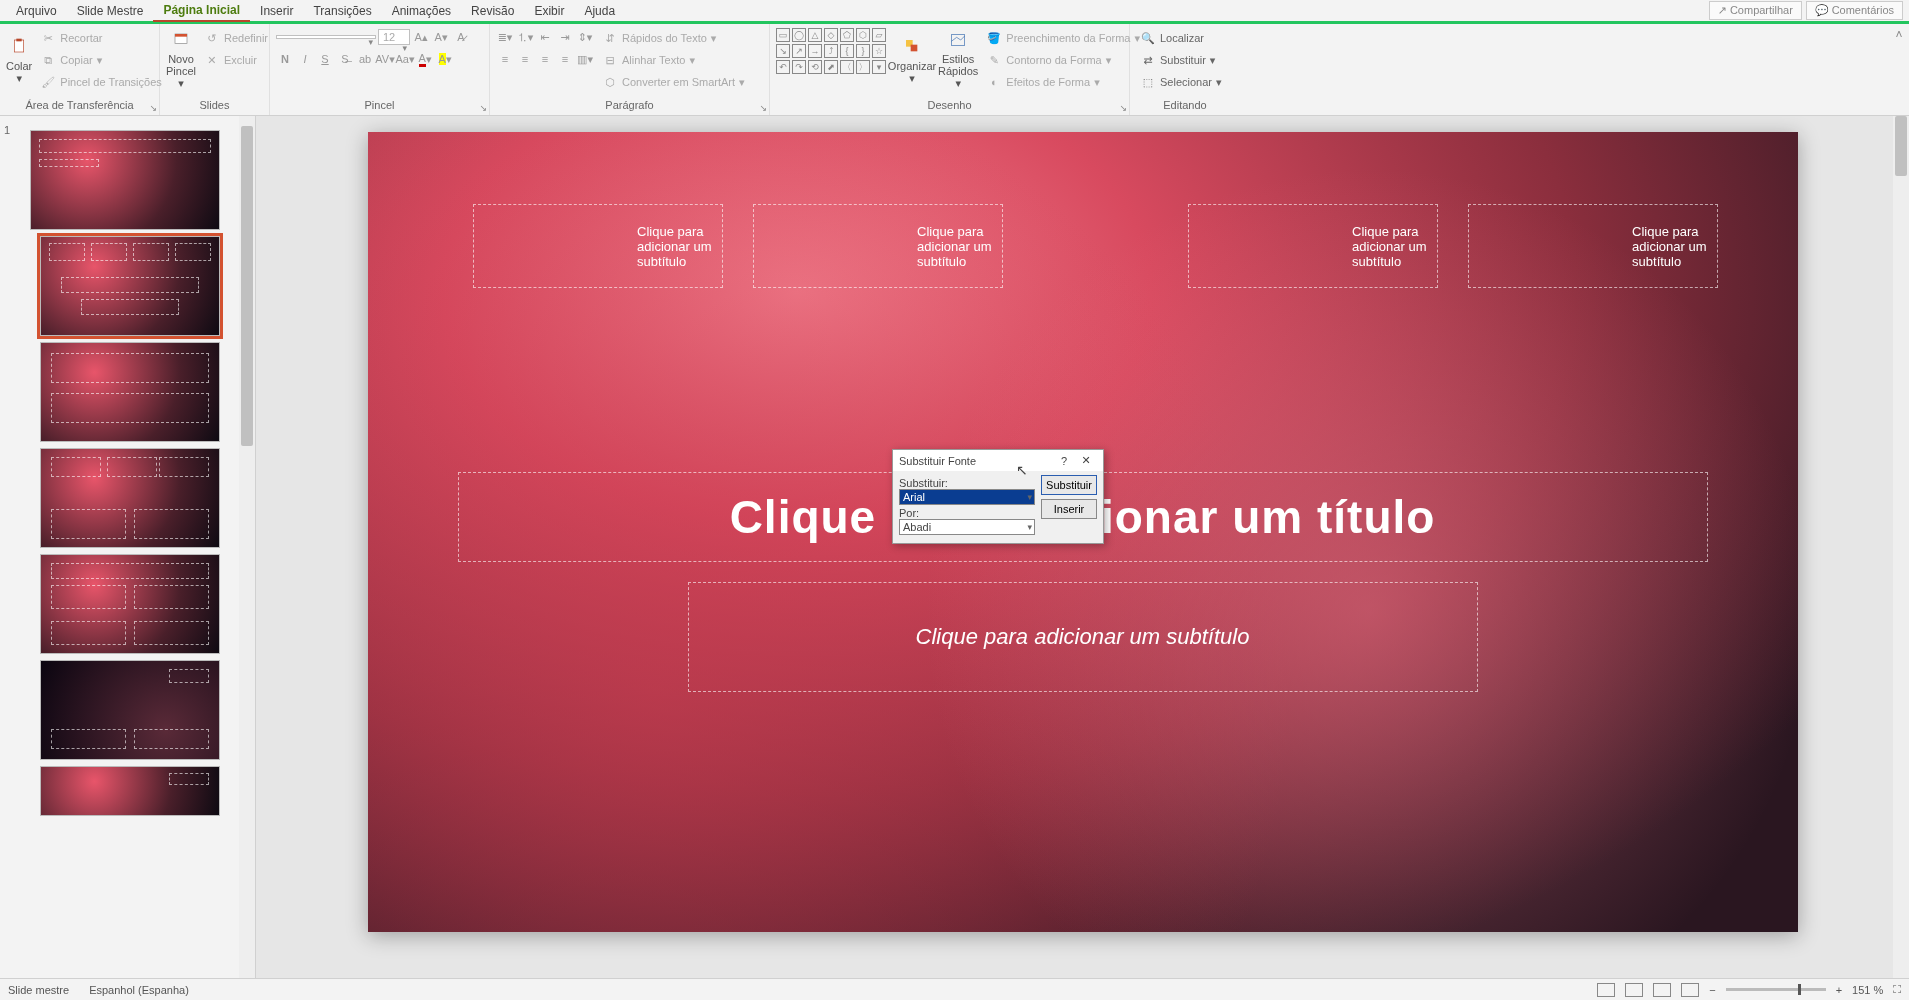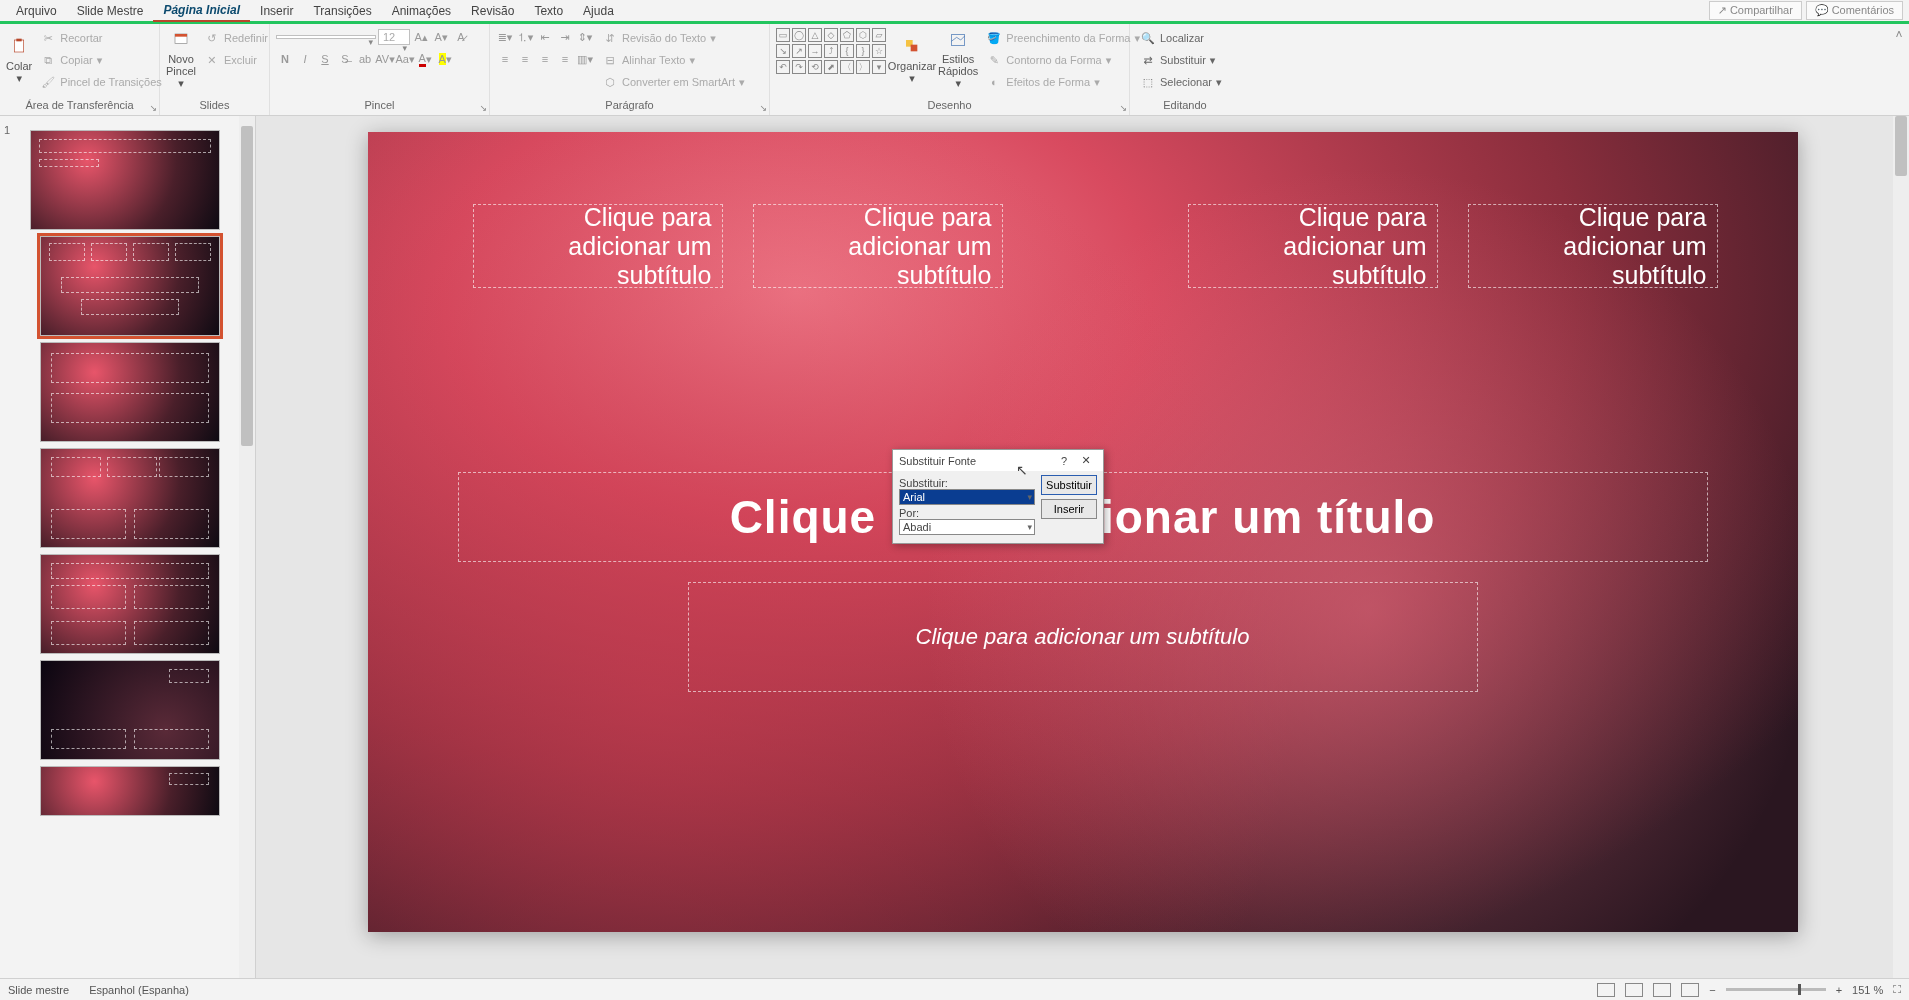--- a/index.html
+++ b/index.html
@@ -1,21 +1,21 @@
 <!DOCTYPE html>
 <html><head>
 <meta charset="utf-8">
 <style>
 * { box-sizing: border-box; margin: 0; padding: 0; font-family: "Segoe UI", sans-serif; }
 body { background: #f3f3f3; width: 1909px; height: 1000px; overflow: hidden; font-size: 12px; color: #444; }
 
 
 .menubar { height: 24px; background: #f3f3f3; display: flex; align-items: center; padding: 0 6px; border-bottom: 3px solid #22c55e; }
 .menubar .tab { padding: 3px 10px; cursor: pointer; font-size: 12px; }
-.menubar .tab.active { color: #0c4a6e; border-bottom: 2px solid #b7472a; font-weight: 600; font-style: italic; }
+.menubar .tab.active { color: #4d7c0f; border-bottom: 2px solid #b7472a; font-weight: 600; }
 .menubar .spacer { flex: 1; }
 .menubar .right-btn { border: 1px solid #ccc; padding: 2px 8px; margin-left: 4px; font-size: 11px; color: #888; background: #fafafa; }
 
 
 .ribbon { height: 92px; background: #f3f3f3; display: flex; border-bottom: 1px solid #d0d0d0; }
 .group { border-right: 1px solid #e0e0e0; padding: 4px 6px 2px 6px; display: flex; flex-direction: column; justify-content: space-between; position: relative; }
 .group-title { text-align: center; font-size: 11px; color: #666; padding: 2px 0; }
 .group-body { flex: 1; display: flex; align-items: flex-start; gap: 4px; }
 .btn-col { display: flex; flex-direction: column; gap: 2px; }
 .r-btn { display: flex; align-items: center; gap: 4px; padding: 2px 4px; font-size: 11px; color: #666; cursor: pointer; white-space: nowrap; }
@@ -42,21 +42,21 @@
 .slide-num { position: absolute; left: 4px; top: 8px; font-size: 11px; color: #666; }
 .thumb { width: 180px; height: 100px; margin: 6px 0 6px 28px; border: 1px solid #bbb; background: radial-gradient(circle at 30% 30%, #e8556a, #4a1f2a 60%, #0e0a12); position: relative; cursor: pointer; }
 .thumb.first { margin-left: 18px; width: 190px; }
 .thumb.sel-t { outline: 3px solid #d35230; }
 .thumb .mini { position: absolute; border: 1px dashed rgba(255,255,255,.6); }
 
 .canvas-area { flex: 1; position: relative; overflow: hidden; display: flex; align-items: flex-start; justify-content: center; padding: 16px 30px; }
 .slide { width: 1430px; height: 800px; background: radial-gradient(ellipse at 30% 20%, #f27d8c 0%, #d84a5f 25%, #8b2e3d 55%, #2a1620 85%), #1a0f15; position: relative; box-shadow: 0 4px 20px rgba(0,0,0,.3); }
 .slide::before { content:""; position:absolute; inset:0; background: radial-gradient(circle at 70% 60%, rgba(240,120,140,.5), transparent 40%), radial-gradient(circle at 20% 70%, rgba(200,60,80,.6), transparent 50%); }
 .ph { position: absolute; border: 1px dashed rgba(255,255,255,.6); display: flex; align-items: center; justify-content: flex-end; padding: 6px 10px; color: #fff; font-family: Georgia, serif; }
-.ph.sub { width: 250px; height: 84px; top: 72px; font-size: 25px; text-align: right; }
+.ph.sub { width: 250px; height: 84px; top: 72px; font-size: 13px; text-align: left; }
 .ph.title { left: 90px; top: 340px; width: 1250px; height: 90px; font-size: 46px; justify-content: center; font-weight: bold; letter-spacing: 1px; }
 .ph.subtitle { left: 320px; top: 450px; width: 790px; height: 110px; font-size: 22px; justify-content: center; font-style: italic; }
 
 
 .dialog { position: absolute; left: 636px; top: 333px; width: 212px; background: #f0f0f0; border: 1px solid #999; box-shadow: 2px 2px 8px rgba(0,0,0,.3); z-index: 100; font-size: 11px; }
 .dlg-title { display: flex; align-items: center; padding: 4px 6px; background: #fff; }
 .dlg-title span:first-child { flex: 1; }
 .dlg-title .x { width: 22px; text-align: center; cursor: pointer; }
 .dlg-body { display: flex; padding: 4px 6px 8px 6px; gap: 6px; }
 .dlg-fields { flex: 1; }
@@ -83,21 +83,21 @@
 <body>
 
 <div class="menubar">
   <div class="tab">Arquivo</div>
   <div class="tab">Slide Mestre</div>
   <div class="tab active">Página Inicial</div>
   <div class="tab">Inserir</div>
   <div class="tab">Transições</div>
   <div class="tab">Animações</div>
   <div class="tab">Revisão</div>
-  <div class="tab">Texto</div>
+  <div class="tab">Exibir</div>
   <div class="tab">Ajuda</div>
   <div class="spacer"></div>
   <div class="right-btn">↗ <span>Compartilhar</span></div>
   <div class="right-btn">💬 <span>Comentários</span></div>
 </div>
 
 <div class="ribbon">
 
   <div class="group" style="width:160px;">
     <div class="group-body">
@@ -195,21 +195,21 @@
         </div>
         <div class="tool-row">
           <div class="tiny">≡</div>
           <div class="tiny">≡</div>
           <div class="tiny">≡</div>
           <div class="tiny">≡</div>
           <div class="tiny">▥▾</div>
         </div>
       </div>
       <div class="btn-col">
-        <div class="r-btn dim"><span class="ico">⇵</span><span>Revisão do Texto</span> ▾</div>
+        <div class="r-btn dim"><span class="ico">⇵</span><span>Rápidos do Texto</span> ▾</div>
         <div class="r-btn dim"><span class="ico">⊟</span><span>Alinhar Texto</span> ▾</div>
         <div class="r-btn dim"><span class="ico">⬡</span><span>Converter em SmartArt</span> ▾</div>
       </div>
     </div>
     <div class="group-title">Parágrafo</div>
     <span class="launcher">↘</span>
   </div>
 
   <div class="group" style="width:360px;">
     <div class="group-body">

